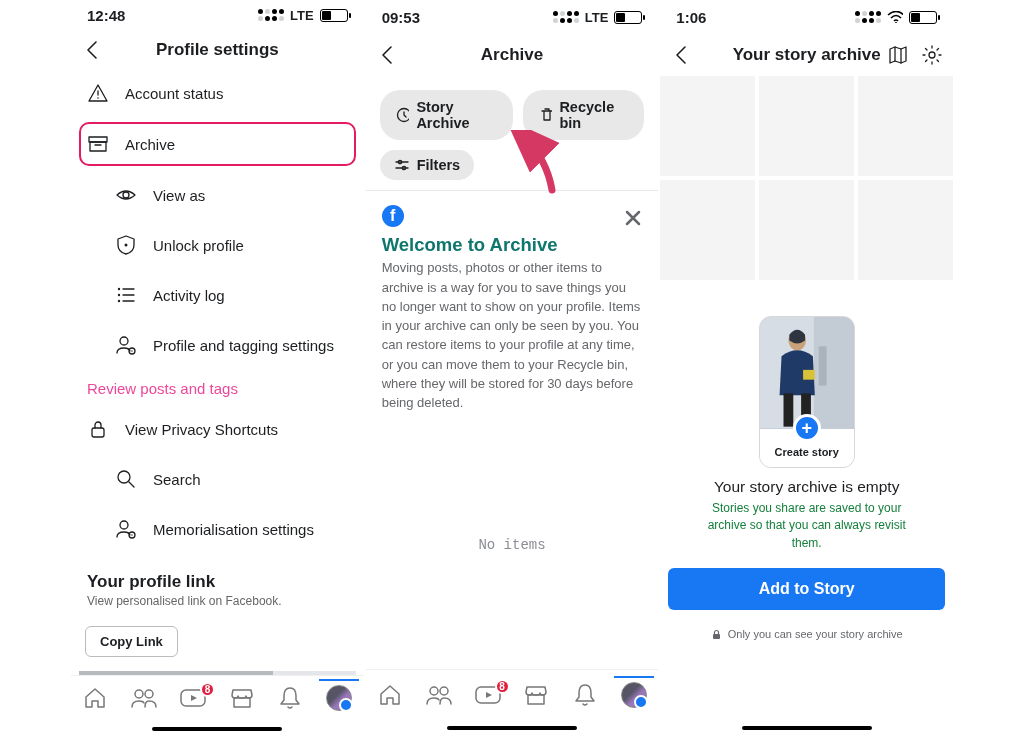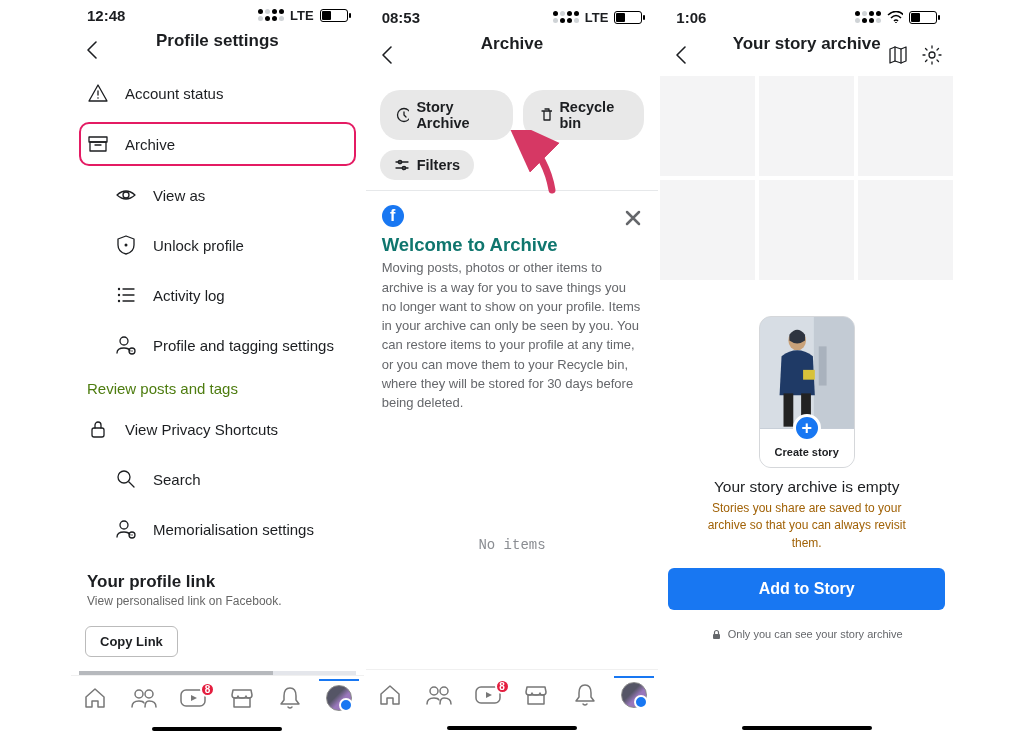--- a/index.html
+++ b/index.html
@@ -11,31 +11,31 @@
   .status-bar{height:34px;display:flex;align-items:center;justify-content:space-between;padding:0 16px;font-size:15px;font-weight:600;}
   .status-right{display:flex;align-items:center;gap:6px;font-size:12px;}
   .sig-dots{display:grid;grid-template-columns:repeat(4,5px);grid-template-rows:5px 5px;gap:2px;}
   .sig-dots span{width:5px;height:5px;border-radius:50%;background:#000;}
   .sig-dots .off{background:#cfd3d6;}
   .wifi-icon{width:16px;height:12px;}
   .batt{display:inline-block;width:28px;height:13px;border:1.5px solid #000;border-radius:3px;position:relative;}
   .batt::after{content:"";position:absolute;right:-4px;top:3px;width:2px;height:5px;background:#000;border-radius:1px;}
   .batt-fill{position:absolute;left:1px;top:1px;bottom:1px;width:35%;background:#000;border-radius:1px;}
   
-  .nav-header{height:42px;display:flex;align-items:flex-start;justify-content:center;position:relative;}
+  .nav-header{height:42px;display:flex;align-items:center;justify-content:center;position:relative;}
   .nav-header .title{font-size:17px;font-weight:700;}
   .nav-back{position:absolute;left:14px;top:50%;transform:translateY(-50%);}
   .hdr-actions{position:absolute;right:10px;top:50%;transform:translateY(-50%);display:flex;gap:12px;align-items:center;}
   
   .settings-list{font-size:15px;font-weight:500;}
   .list-row{display:flex;align-items:center;padding:13px 16px;gap:16px;border-bottom:0.5px solid rgba(0,0,0,0);}
   .list-row + .list-row{border-top:0.5px solid rgba(0,0,0,0);padding-left:44px;}
   .list-icon{width:22px;display:flex;justify-content:center;}
   .list-row.highlighted{outline:2.5px solid #e41b63;outline-offset:-2px;border-radius:10px;margin:4px 8px;padding:10px 8px;}
-  .section-label{padding:10px 16px 8px;font-size:15px;color:#4d7c0f;}
+  .section-label{padding:10px 16px 8px;font-size:15px;color:#ec4899;}
   .profile-link-title{padding:18px 16px 2px;font-size:17px;font-weight:700;}
   .profile-link-sub{padding:0 16px;font-size:12px;color:#666;}
   .copy-btn{margin:18px 0 0 14px;display:inline-flex;align-items:center;padding:7px 14px;border:1.5px solid #bbb;border-radius:6px;font-size:13px;font-weight:600;background:#fff;text-align:center;}
   .prog-bar{height:4px;background:linear-gradient(to right,#b6b9bd 70%,#e4e6eb 70%);margin:14px 8px 0;}
   
   .tab-bar{height:50px;display:flex;align-items:center;justify-content:space-around;border-top:1px solid rgba(0,0,0,0.06);margin-top:auto;}
   .tab-bar .tab{position:relative;width:40px;display:flex;align-items:center;justify-content:center;}
   .tab.active-ind::before{content:"";position:absolute;top:-6px;left:0;right:0;height:2px;background:#1877f2;}
   .badge{position:absolute;top:-4px;right:-2px;background:#e41e3f;color:#fff;font-size:10px;font-weight:700;border-radius:10px;min-width:15px;height:15px;display:flex;align-items:center;justify-content:center;border:2px solid #fff;}
   .avatar{width:26px;height:26px;border-radius:50%;background:linear-gradient(135deg,#556 40%,#97b 60%);position:relative;border:1.5px solid #888;}
@@ -54,21 +54,21 @@
   .no-items{flex:1;display:flex;align-items:center;justify-content:center;color:#8a8d92;font-size:14px;font-family:Liberation Mono, monospace;}
   
   .thumb-grid{display:grid;grid-template-columns:1fr 1fr 1fr;gap:4px;padding:0 0 6px;}
   .thumb-cell{background:#f4f4f5;height:100px;}
   .story-card{width:96px;height:152px;border:1px solid #d5d7da;border-radius:12px;margin:30px auto 10px;position:relative;overflow:hidden;background:#dfe3e7;display:flex;flex-direction:column;}
   .story-card .pic{flex:1;background:linear-gradient(180deg,#c7d0d9 0%,#aeb8c3 100%);position:relative;}
   .pic svg{position:absolute;inset:0;}
   .story-card .foot{background:#fff;height:38px;display:flex;align-items:center;justify-content:center;font-size:11px;font-weight:600;position:relative;}
   .plus-circ{width:28px;height:28px;border-radius:50%;background:#1877f2;display:flex;align-items:center;justify-content:center;color:#fff;position:absolute;top:-15px;left:50%;transform:translateX(-50%);border:3px solid #fff;font-size:18px;font-weight:900;}
   .empty-title{text-align:center;font-weight:400;font-size:15.5px;margin-top:0;}
-  .empty-sub{text-align:center;font-size:12px;color:#a16207;padding:4px 34px 12px;line-height:1.45;}
+  .empty-sub{text-align:center;font-size:12px;color:#15803d;padding:4px 34px 12px;line-height:1.45;}
   .add-btn{margin:4px 8px;background:#1877f2;color:#fff;text-align:center;padding:12px 0;border-radius:6px;font-size:16px;font-weight:700;}
   .only-you{text-align:center;font-size:11px;color:#65676b;padding:14px 0 6px;display:flex;align-items:center;justify-content:center;gap:6px;}
   svg{display:block;}
   .stroke{stroke:#1c1e21;stroke-width:1.6;fill:none;stroke-linecap:round;stroke-linejoin:round;}
   .stroke-thin{stroke:#1c1e21;stroke-width:1.3;fill:none;stroke-linecap:round;stroke-linejoin:round;}
   .g{stroke:#777;stroke-width:1.5;fill:none;stroke-linecap:round;stroke-linejoin:round;}
 </style>
 </head>
 <body>
 
@@ -242,21 +242,21 @@
           <span class="avatar"></span>
         </div>
     </div>
     <div class="home-ind">
         <span></span>
       </div>
   </div>
 
   <div class="screen">
     <div class="status-bar">
-      <span>08:53</span>
+      <span>09:53</span>
       <span class="status-right">
         <span class="sig-dots">
             <span></span>
             <span class="off"></span>
             <span></span>
             <span></span>
             <span class="off"></span>
             <span></span>
             <span></span>
             <span class="off"></span>

